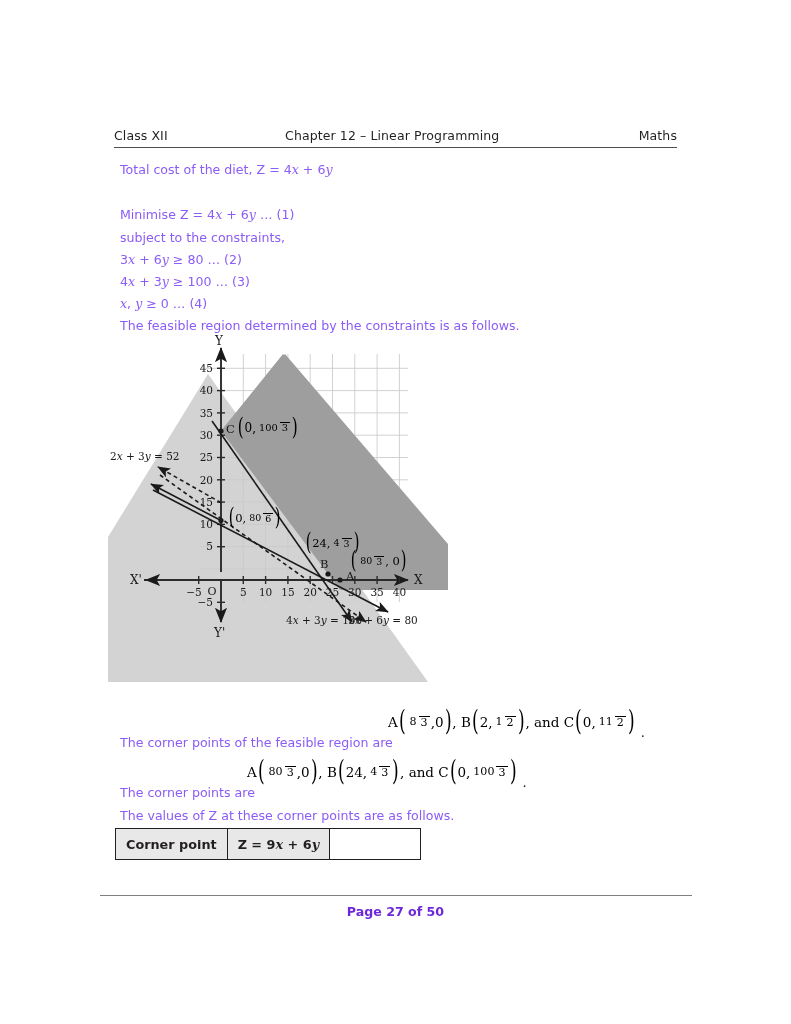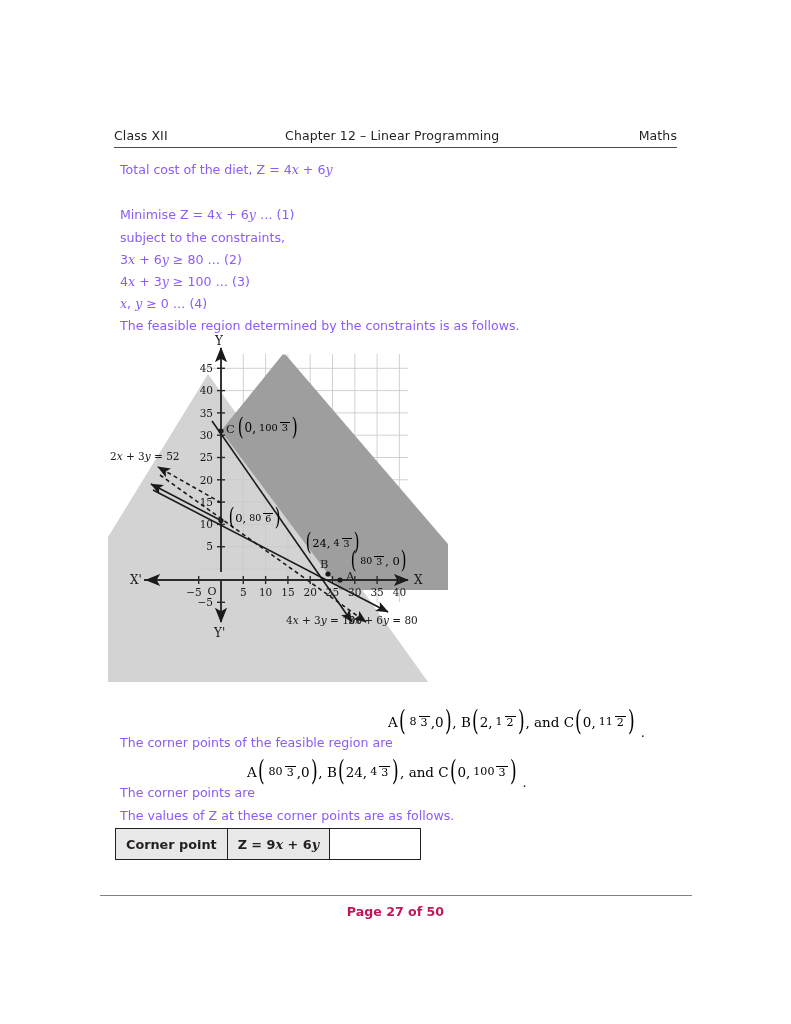--- a/index.html
+++ b/index.html
@@ -133,21 +133,21 @@
     border-top: 1.4px solid #808080;
   }
   .footer-text {
     position: absolute;
     left: 0;
     top: 904px;
     width: 791px;
     text-align: center;
     font-size: 12.6px;
     font-weight: bold;
-    color: #be185d;
+    color: #6d28d9;
   }
 </style>
 </head>
 <body>
 
 <div class="page">
 
   <div class="header">
     <span class="h-left">Class XII</span>
     <span class="h-mid">Chapter 12 – Linear Programming</span>

